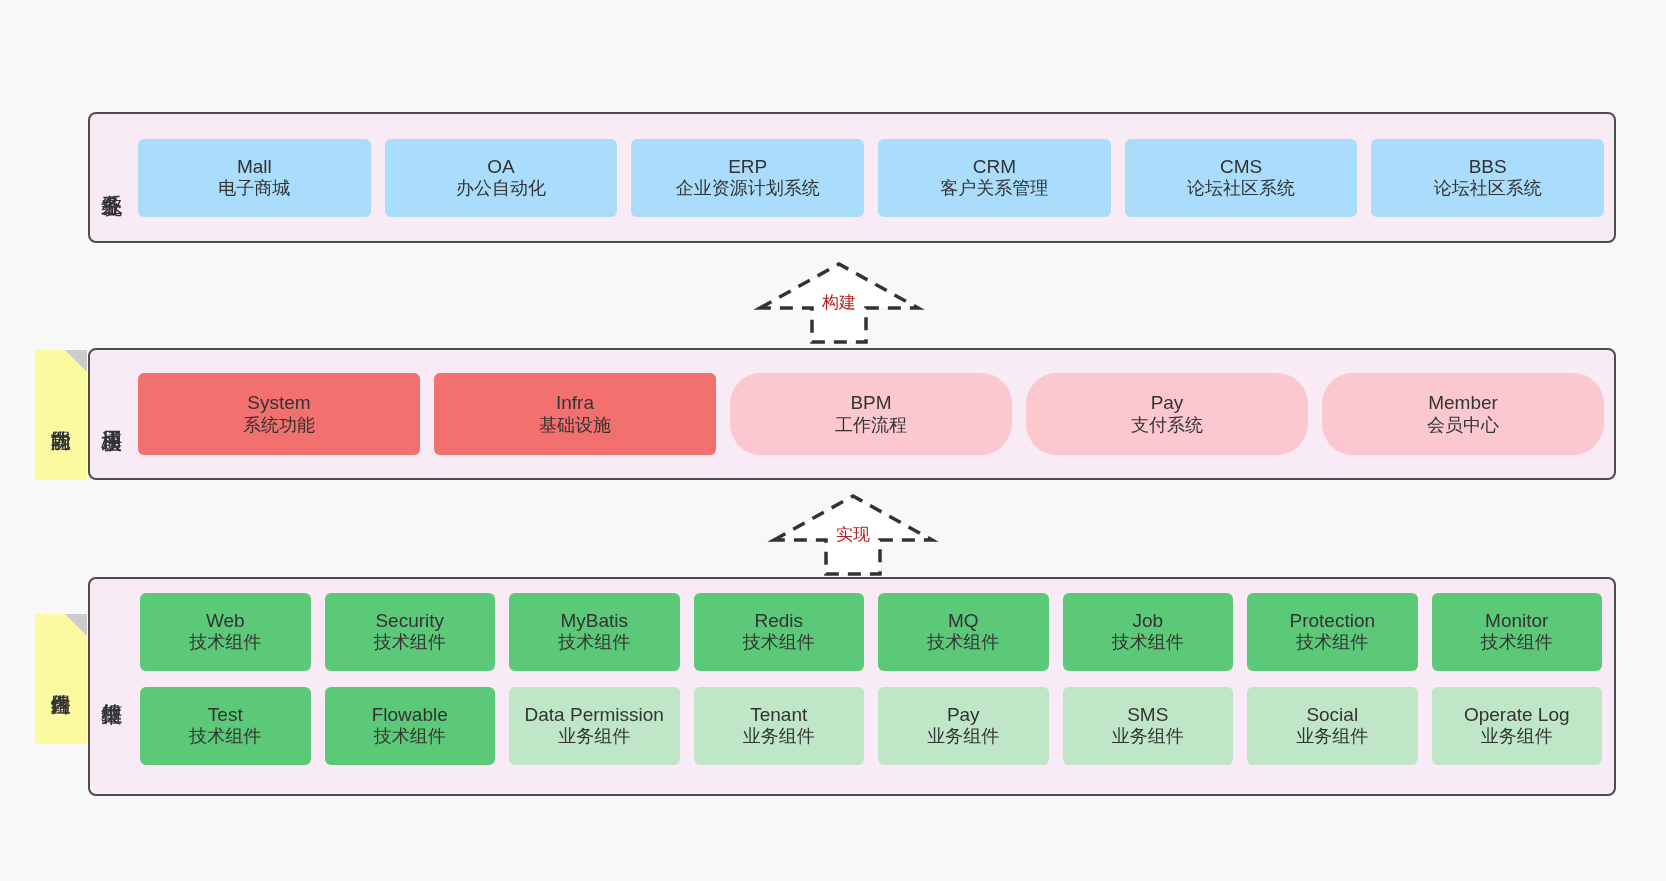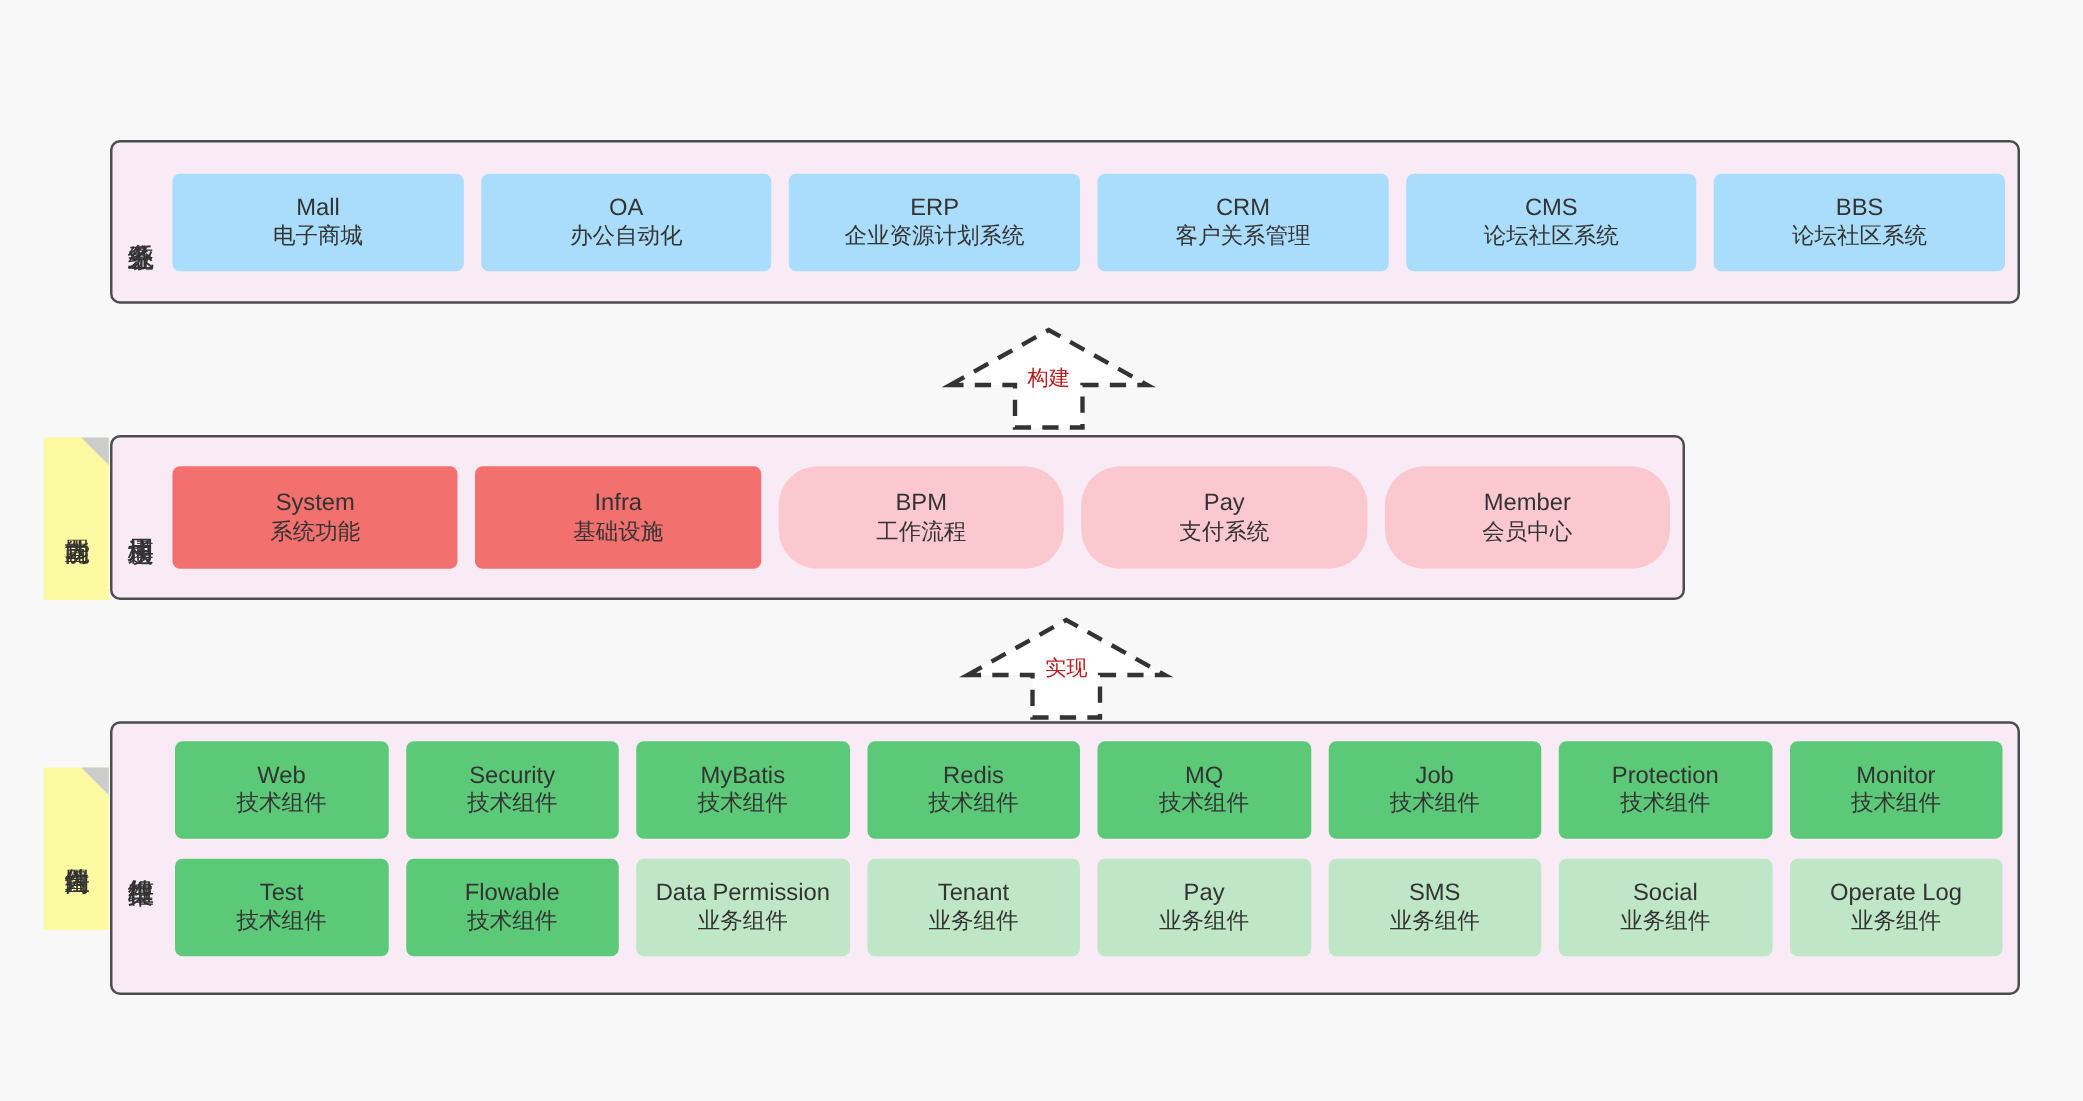--- a/index.html
+++ b/index.html
@@ -126,21 +126,21 @@
     position: absolute;
     font-size: 17px;
     color: #b91c1c;
     background: transparent;
     user-select: none;
     white-space: nowrap;
   }
 
   
   #band-business  { left: 88px;  top: 112px; width: 1528px; height: 131px; }
-  #band-common    { left: 88px;  top: 348px; width: 1260px; height: 132px; }
+  #band-common    { left: 88px;  top: 348px; width: 1528px; height: 132px; }
   #band-framework { left: 88px;  top: 577px; width: 1528px; height: 219px; }
 
   #sticky-common    { left: 35px; top: 350px; height: 130px; }
   #sticky-framework { left: 35px; top: 614px; height: 130px; }
 
   #arrow-build   { left: 744px; top: 258px; width: 190px; height: 88px; }
   #arrow-impl    { left: 758px; top: 490px; width: 190px; height: 88px; }
 </style>
 </head>
 <body>

